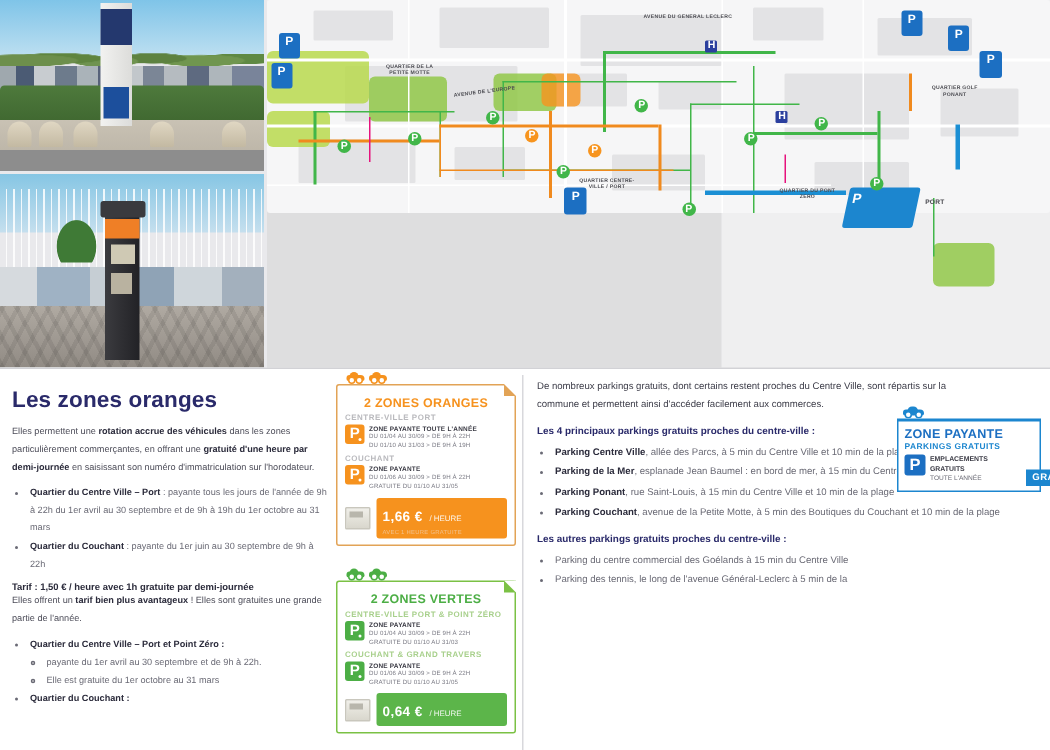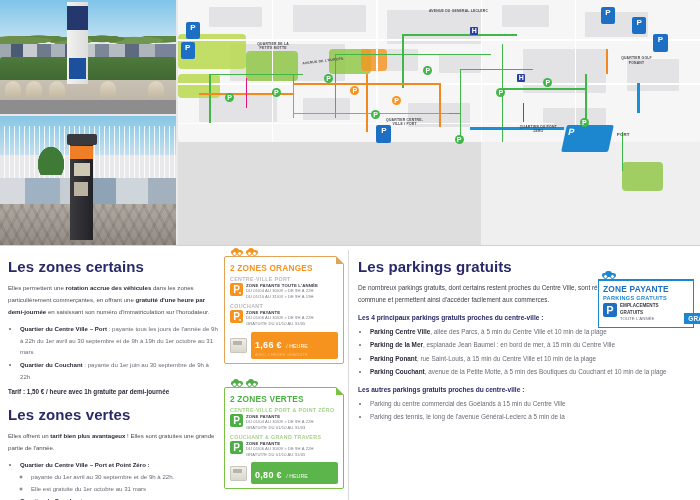--- a/index.html
+++ b/index.html
@@ -128,21 +128,21 @@
   .car .body{position:absolute;left:0;bottom:2px;width:12px;height:4px;
       background:#f6921e;border-radius:3px 4px 2px 2px;}
   .car .roof{position:absolute;left:2px;bottom:5px;width:6px;height:3px;
       background:#f6921e;border-radius:3px 3px 0 0;}
   .car .w{position:absolute;bottom:0;width:3px;height:3px;border-radius:50%;
       background:#fff;border:1px solid #f6921e;}
   .car .w1{left:1px;} .car .w2{right:1px;}
   .car.g .body,.car.g .roof{background:#4cae45;}
   .car.g .w{border-color:#4cae45;}
   .card-title{font-size:8.3px;font-weight:bold;margin:2px 0 3px 0;color:#f6921e;
-      letter-spacing:.2px;}
+      letter-spacing:.2px;text-align:center;}
   .card.green .card-title{color:#4cae45;}
   .zone-head{font-size:5.3px;font-weight:bold;color:#b9b9bd;letter-spacing:.35px;
       margin:2px 0 1px 0;}
   .card.green .zone-head{color:#a8d08c;}
   .zrow{display:flex;align-items:flex-start;gap:3px;margin-bottom:3px;}
   .pbox{width:13px;height:13px;flex:0 0 13px;background:#f6921e;border-radius:2px;
       color:#fff;font-size:10px;font-weight:bold;line-height:13px;text-align:center;
       position:relative;}
   .card.green .pbox{background:#4cae45;}
   .pbox .dot{position:absolute;right:2px;bottom:2px;width:2px;height:2px;
@@ -323,32 +323,31 @@
       <div class="maplabel" style="left:48%;top:3.5%;width:60px;">AVENUE DU GENERAL LECLERC</div>
       <div class="maplabel" style="left:22%;top:24%;width:60px;transform:rotate(-7deg);">AVENUE DE L'EUROPE</div>
     </div>
   </div>
 
   <div class="hsep"></div>
   <div class="vsep"></div>
 
   <div class="colL">
 
-    <h2 class="sec">Les zones certains</h2>
+    <h2 class="sec">Les zones oranges</h2>
 
     <p class="para"><span>Elles permettent une </span><b>rotation accrue des véhicules</b><span> dans les zones particulièrement commerçantes, en offrant une </span><b>gratuité d'une heure par demi-journée</b><span> en saisissant son numéro d'immatriculation sur l'horodateur.</span></p>
 
     <ul class="lv1">
       <li><b>Quartier du Centre Ville – Port</b><span> : payante tous les jours de l'année de 9h à 22h du 1er avril au 30 septembre et de 9h à 19h du 1er octobre au 31 mars</span></li>
       <li><b>Quartier du Couchant</b><span> : payante du 1er juin au 30 septembre de 9h à 22h</span></li>
     </ul>
 
     <div class="tarif">Tarif : 1,50 € / heure avec 1h gratuite par demi-journée</div>
 
-    <h2 class="sec" style="margin-top:11px;">Les zones vertes</h2>
 
     <p class="para"><span>Elles offrent un </span><b>tarif bien plus avantageux</b><span> ! Elles sont gratuites une grande partie de l'année.</span></p>
 
     <ul class="lv1">
       <li>
         <b>Quartier du Centre Ville – Port et Point Zéro :</b>
         <ul class="lv2">
           <li>payante du 1er avril au 30 septembre et de 9h à 22h.</li>
           <li>Elle est gratuite du 1er octobre au 31 mars</li>
         </ul>
@@ -446,30 +445,29 @@
           <div class="zt2">DU 01/06 AU 30/09 &gt; DE 9H À 22H</div>
           <div class="zt2">GRATUITE DU 01/10 AU 31/05</div>
         </div>
       </div>
 
       <div class="price">
         <div class="mini-meter">
             <i></i>
           </div>
         <div class="pricebar">
-          <span class="amt">0,80 €</span>
+          <span class="amt">0,64 €</span>
           <span class="per">/ HEURE</span>
         </div>
       </div>
     </div>
   </div>
 
   <div class="colR">
 
-    <h2 class="sec">Les parkings gratuits</h2>
 
     <p class="para" style="width:300px;">De nombreux parkings gratuits, dont certains restent proches du Centre Ville, sont répartis sur la commune et permettent ainsi d'accéder facilement aux commerces.</p>
 
     <h3 class="sub">Les 4 principaux parkings gratuits proches du centre-ville :</h3>
 
     <ul class="lv1">
       <li><b>Parking Centre Ville</b><span>, allée des Parcs, à 5 min du Centre Ville et 10 min de la plage</span></li>
       <li><b>Parking de la Mer</b><span>, esplanade Jean Baumel : en bord de mer, à 15 min du Centre Ville</span></li>
       <li><b>Parking Ponant</b><span>, rue Saint-Louis, à 15 min du Centre Ville et 10 min de la plage</span></li>
       <li><b>Parking Couchant</b><span>, avenue de la Petite Motte, à 5 min des Boutiques du Couchant et 10 min de la plage</span></li>

